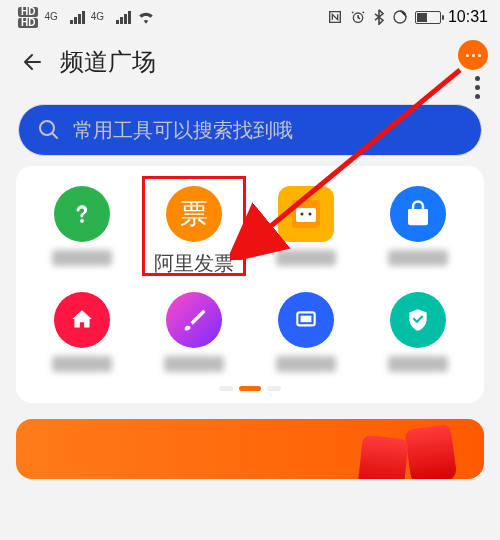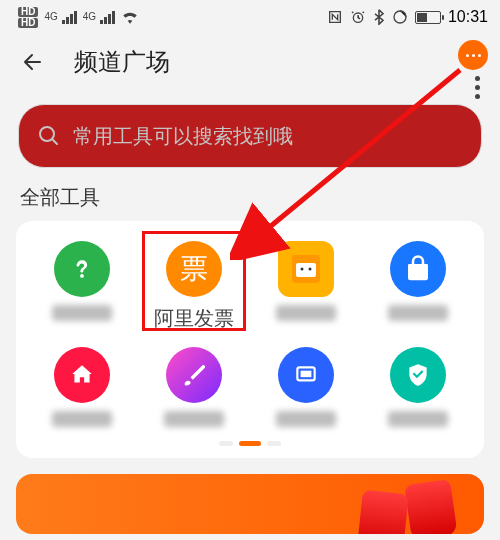--- a/index.html
+++ b/index.html
@@ -4,44 +4,44 @@
 <style>
   * { box-sizing: border-box; margin: 0; padding: 0; }
   html, body { width: 500px; height: 540px; font-family: -apple-system, "Helvetica Neue", Arial, sans-serif; background: #f3f3f3; overflow: hidden; }
   .phone { width: 500px; height: 540px; position: relative; background: #f3f3f3; }
 
   
   .status-bar { height: 34px; background: #f3f3f3; display: flex; align-items: center; justify-content: space-between; padding: 0 12px 0 18px; font-size: 14px; color: #222; }
   .status-left { display: flex; align-items: center; gap: 6px; }
   .hd-stack { display: flex; flex-direction: column; gap: 1px; }
   .hd-badge { background: #5a5a5a; color: #fff; font-size: 10px; line-height: 10px; padding: 0 3px; border-radius: 2px; font-weight: 600; }
-  .sig-group { display: flex; align-items: flex-end; gap: 2px; text-align: center; }
+  .sig-group { display: flex; align-items: flex-end; gap: 10px; text-align: center; }
   .sig-label { font-size: 10px; color: #444; margin-right: 2px; align-self: flex-start; }
   .bars { display: flex; align-items: flex-end; gap: 1px; }
   .bars span { width: 3px; background: #444; display: inline-block; }
   .bars span:nth-child(1){height:4px} .bars span:nth-child(2){height:7px} .bars span:nth-child(3){height:10px} .bars span:nth-child(4){height:13px}
   .status-right { display: flex; align-items: center; gap: 7px; }
   .sr-icon { color: #333; }
   .battery { width: 26px; height: 13px; border: 1.5px solid #444; border-radius: 2px; position: relative; }
   .battery::after { content:""; position:absolute; right:-4px; top:3px; width:2px; height:5px; background:#444; border-radius:1px; }
   .battery-fill { position:absolute; left:1px; top:1px; bottom:1px; width:40%; background:#444; }
   .time { font-size: 16px; font-weight: 500; color: #000000; }
 
   
-  .header { height: 56px; display: flex; align-items: center; padding: 0 14px; position: relative; gap: 14px; }
+  .header { height: 56px; display: flex; align-items: center; padding: 0 14px; position: relative; }
   .back { width: 36px; display:flex; align-items:center; justify-content:center; color:#333; }
   .title { font-size: 24px; color: #222; margin-left: 10px; font-weight: 500; }
   .fab { position: absolute; right: 12px; top: 6px; width: 30px; height: 30px; border-radius: 50%; background: #ff6a00; display:flex; align-items:center; justify-content:center; gap:3px; }
   .fab span{ width:3px; height:3px; background:#fff; border-radius:50%; }
   .kebab { position:absolute; right: 20px; top: 42px; display:flex; flex-direction:column; gap:4px; }
   .kebab span{ width:5px;height:5px;background:#444;border-radius:50%; }
 
   
   .search-wrap { padding: 14px 18px 10px; }
-  .search { height: 64px; border: 1px solid #d9d9d9; border-radius: 26px; background:#b91c1c; display:flex; align-items:center; padding:0 18px; gap:12px; color:#bcbcbc; }
+  .search { height: 52px; border: 1px solid #d9d9d9; border-radius: 26px; background:#1d4ed8; display:flex; align-items:center; padding:0 18px; gap:12px; color:#bcbcbc; }
   .search-icon { color:#bcbcbc; flex-shrink:0; }
   .search-ph { font-size: 20px; color:#c4c4c4; }
 
   
   .section-title { padding: 6px 20px 10px; font-size: 20px; color:#333; }
 
   
   .card { margin: 0 16px; background:#fff; border-radius: 16px; padding: 20px 10px 12px; }
   .grid { display:grid; grid-template-columns: repeat(4,1fr); row-gap: 22px; }
   .tool { display:flex; flex-direction:column; align-items:center; gap:8px; position:relative; }
@@ -142,21 +142,20 @@
   <div class="search-wrap">
     <div class="search">
       <svg class="search-icon" width="24" height="24" viewBox="0 0 24 24">
           <circle cx="10" cy="10" r="7" fill="none" stroke="#c4c4c4" stroke-width="2"></circle>
           <path stroke="#c4c4c4" stroke-width="2" stroke-linecap="round" d="M20 20l-5-5"></path>
         </svg>
       <span class="search-ph">常用工具可以搜索找到哦</span>
     </div>
   </div>
 
-  <div class="section-title">全部工具</div>
 
   <div class="card">
     <div class="grid">
 
       <div class="tool">
         <div class="icon-circ" style="background:#2bb24c">
           <svg width="30" height="30" viewBox="0 0 24 24">
               <path fill="#fff" d="M12 19a1.5 1.5 0 110-3 1.5 1.5 0 010 3zm1.1-5.4c-.1.7-.6 1.2-1.3 1.2s-1.2-.5-1.1-1.2c.1-1.3.9-2 1.7-2.6.8-.6 1.3-1 1.3-1.9 0-1-.8-1.6-1.8-1.6-1.1 0-1.8.7-2 1.6-.1.6-.7 1-1.3.9-.7-.1-1.1-.8-.9-1.5C8.1 6.6 9.8 5 12 5c2.4 0 4.1 1.5 4.1 3.6 0 1.8-1.1 2.7-2 3.4-.7.5-1 .9-1 1.6z"></path>
             </svg>
         </div>

